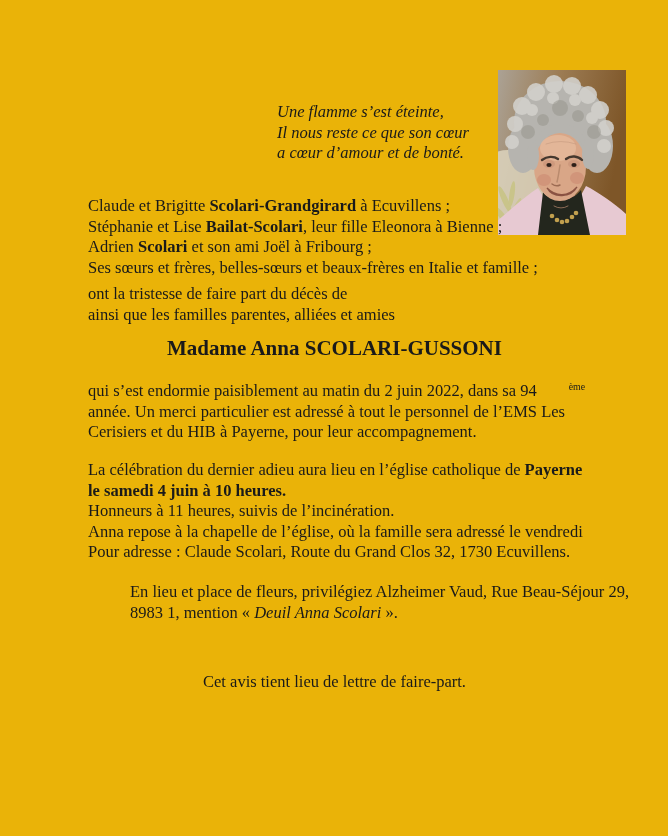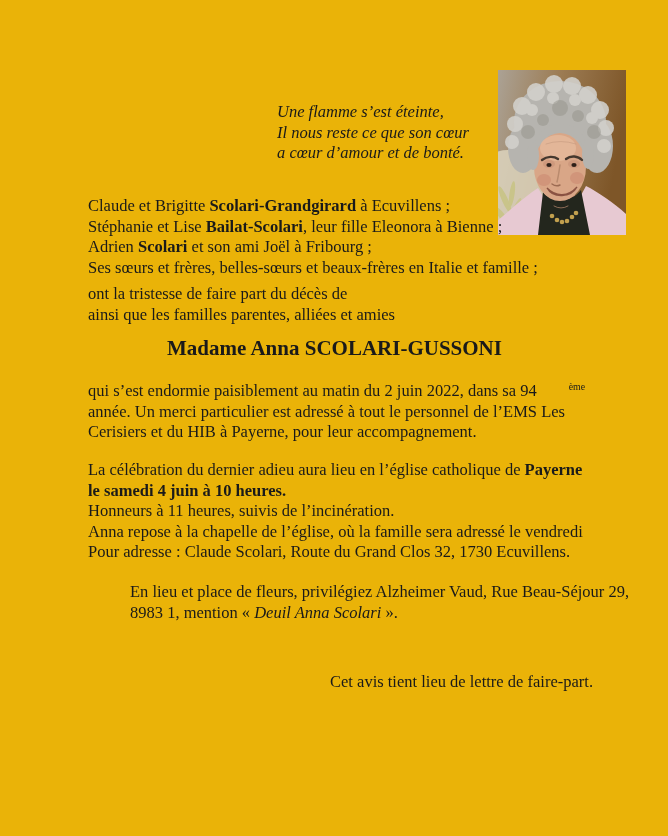--- a/index.html
+++ b/index.html
@@ -10,21 +10,21 @@
   .page { position:relative; width:668px; height:836px; overflow:hidden; background:#eab308;font-family:Liberation Serif, serif; }
   .block { position:absolute; font-size:16.5px; line-height:20.6px; white-space:nowrap; }
   .quote    { left:277px; top:102px; font-style:italic; }
   .family   { left:88px;  top:196px; }
   .intro    { left:88px;  top:284px; }
   .title    { left:88px;  top:336px; width:493px; text-align:center;
               font-size:21px; font-weight:bold; line-height:24px; }
   .death    { left:88px;  top:381px; }
   .ceremony { left:88px;  top:460px; }
   .donation { left:88px;  top:582px;margin-left:42px; }
-  .closing  { left:100px;  top:672px; width:493px; text-align:right; }
+  .closing  { left:88px;  top:672px; width:493px; text-align:center; }
   .b { font-weight:bold; }
   .i { font-style:italic; }
   sup { font-size:0.6em; line-height:0; vertical-align:super;margin-left:32px; }
   .photo { position:absolute; left:498px; top:70px; width:128px; height:165px; }
   .photo svg { display:block; width:128px; height:165px; }
 </style>
 </head>
 <body style="background: rgb(255, 255, 255); color: rgb(26, 26, 26);">
 
 <div class="page">

